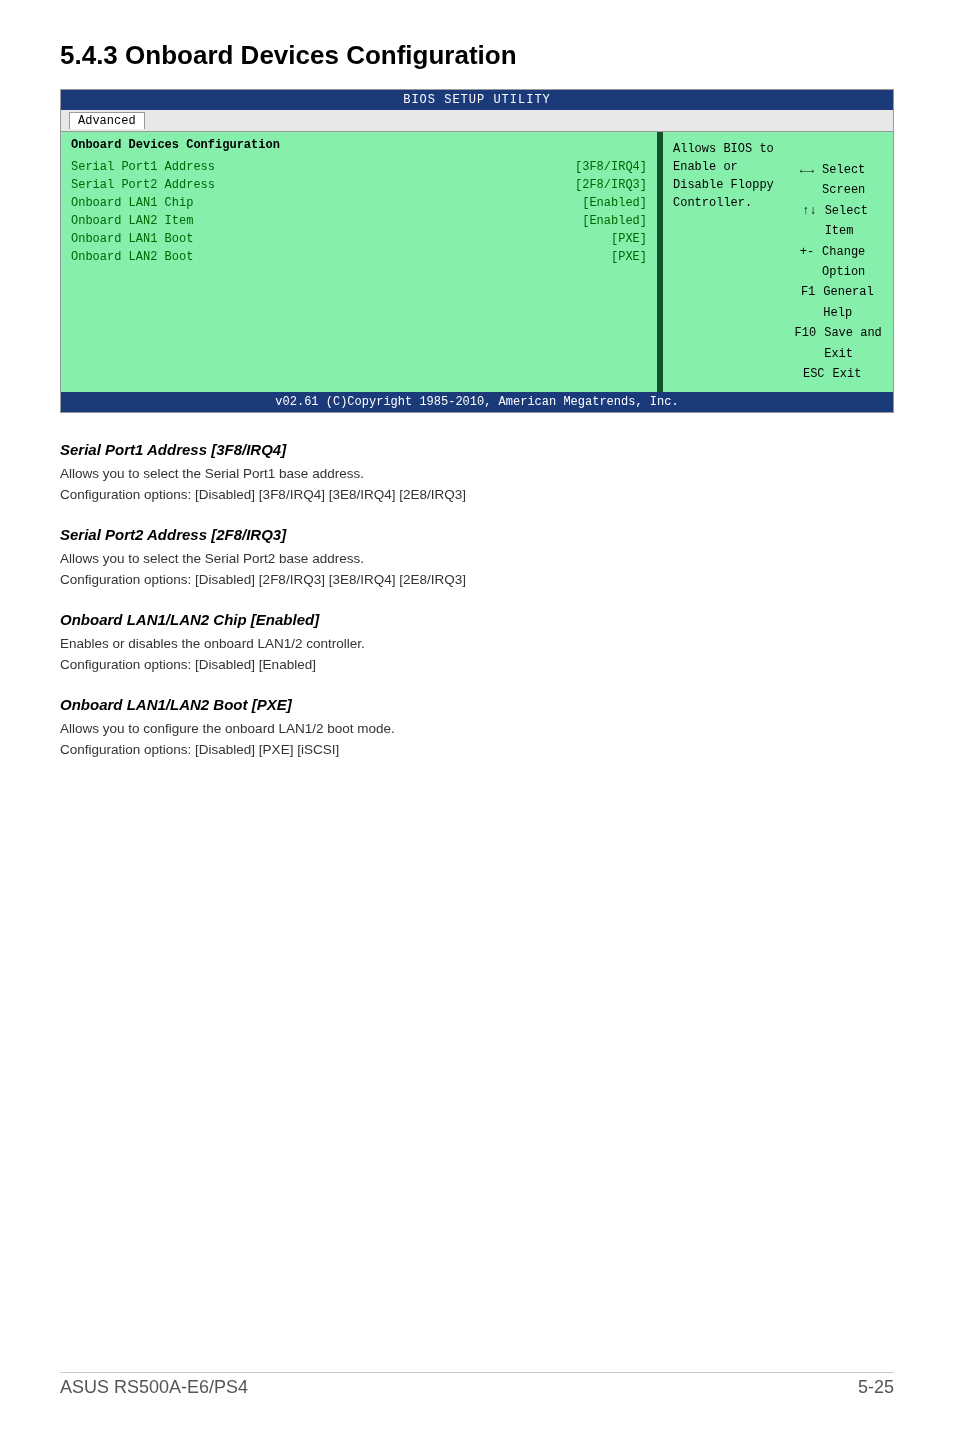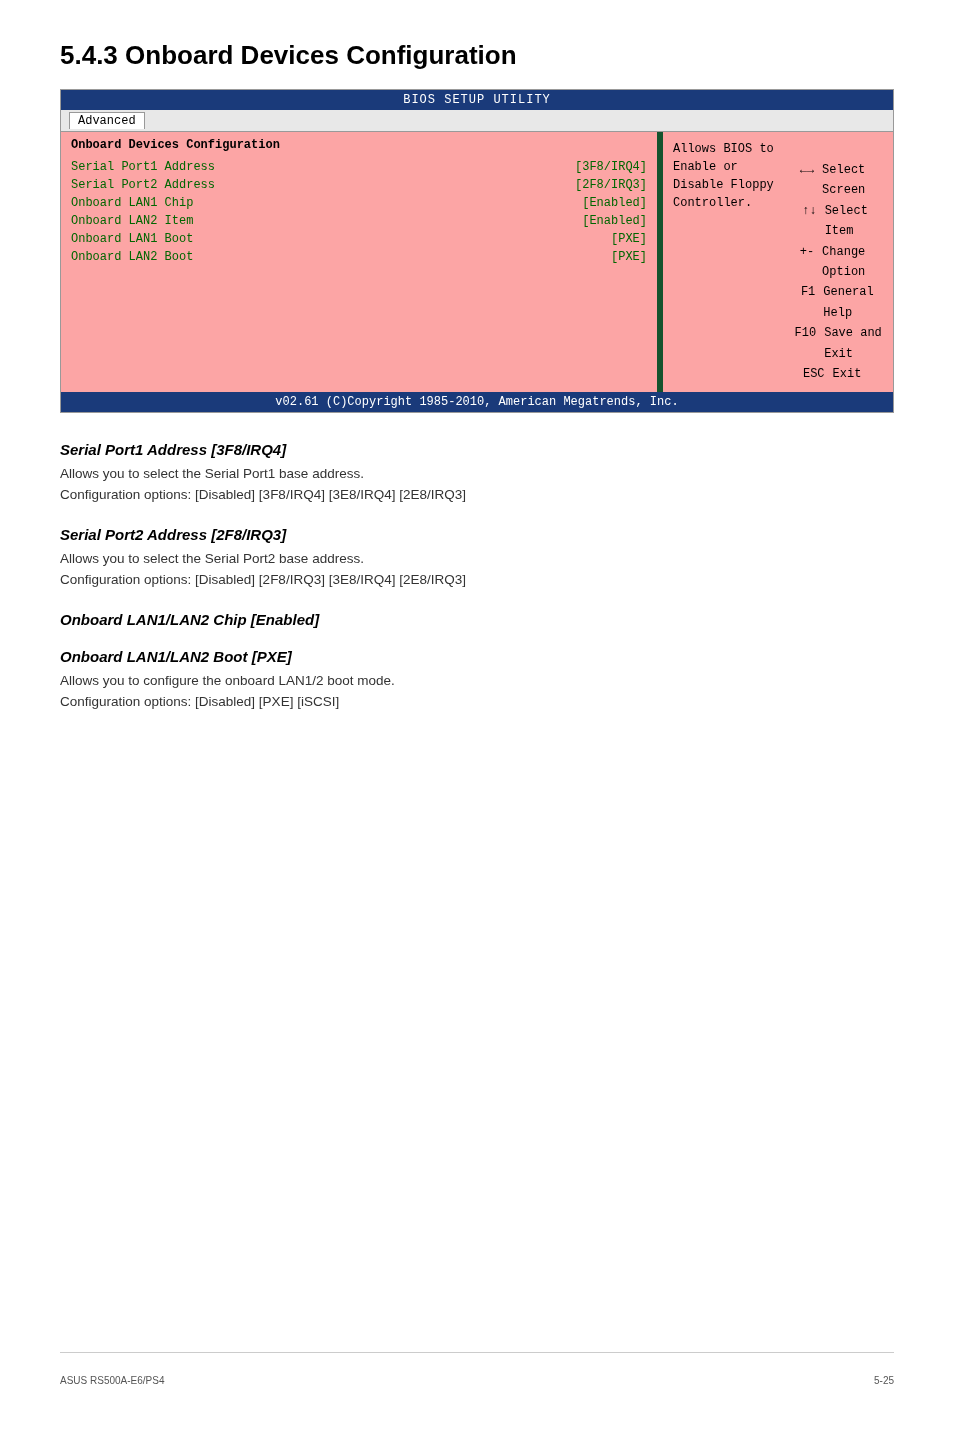--- a/index.html
+++ b/index.html
@@ -19,21 +19,21 @@
       margin-bottom: 18px;
       color: #000;
     }
 
     
     .bios-box {
       border: 1px solid #999;
       margin-bottom: 28px;
       font-family: 'Courier New', Courier, monospace;
       font-size: 12px;
-      background: #fca5a5;
+      background: #86efac;
     }
 
     .bios-header {
       background: #1a3a7a;
       color: #fff;
       text-align: center;
       padding: 3px 0;
       font-family: 'Courier New', Courier, monospace;
       font-size: 12px;
       letter-spacing: 1px;
@@ -151,28 +151,28 @@
     .section-body {
       font-size: 13.5px;
       color: #333;
       line-height: 1.55;
       margin-bottom: 4px;
     }
 
     
     .page-footer {
       position: fixed;
-      bottom: 52px;
+      bottom: 40px;
       left: 60px;
       right: 60px;
       border-top: 1px solid #ccc;
-      padding-top: 22px;
+      padding-top: 4px;
       display: flex;
       justify-content: space-between;
-      font-size: 10px;
+      font-size: 18px;
       color: #555;
     }
   </style>
 </head>
 <body>
 
 <h1 class="page-title">5.4.3   Onboard Devices Configuration</h1>
 
 <div class="bios-box">
 
@@ -253,20 +253,22 @@
 </div>
 
 <div id="sections-container">
     <h2 class="section-heading">Serial Port1 Address [3F8/IRQ4]</h2>
     <p class="section-body" style="white-space: pre-line;">Allows you to select the Serial Port1 base address.
 Configuration options: [Disabled] [3F8/IRQ4] [3E8/IRQ4] [2E8/IRQ3]</p>
     <h2 class="section-heading">Serial Port2 Address [2F8/IRQ3]</h2>
     <p class="section-body" style="white-space: pre-line;">Allows you to select the Serial Port2 base address.
 Configuration options: [Disabled] [2F8/IRQ3] [3E8/IRQ4] [2E8/IRQ3]</p>
     <h2 class="section-heading">Onboard LAN1/LAN2 Chip [Enabled]</h2>
+    <p class="section-body" style="white-space: pre-line;">Enables or disables the onboard LAN1/2 controller.
+Configuration options: [Disabled] [Enabled]</p>
     <h2 class="section-heading">Onboard LAN1/LAN2 Boot [PXE]</h2>
     <p class="section-body" style="white-space: pre-line;">Allows you to configure the onboard LAN1/2 boot mode.
 Configuration options: [Disabled] [PXE] [iSCSI]</p>
   </div>
 
 <div class="page-footer">
   <span>ASUS RS500A-E6/PS4</span>
   <span>5-25</span>
 </div>
 

